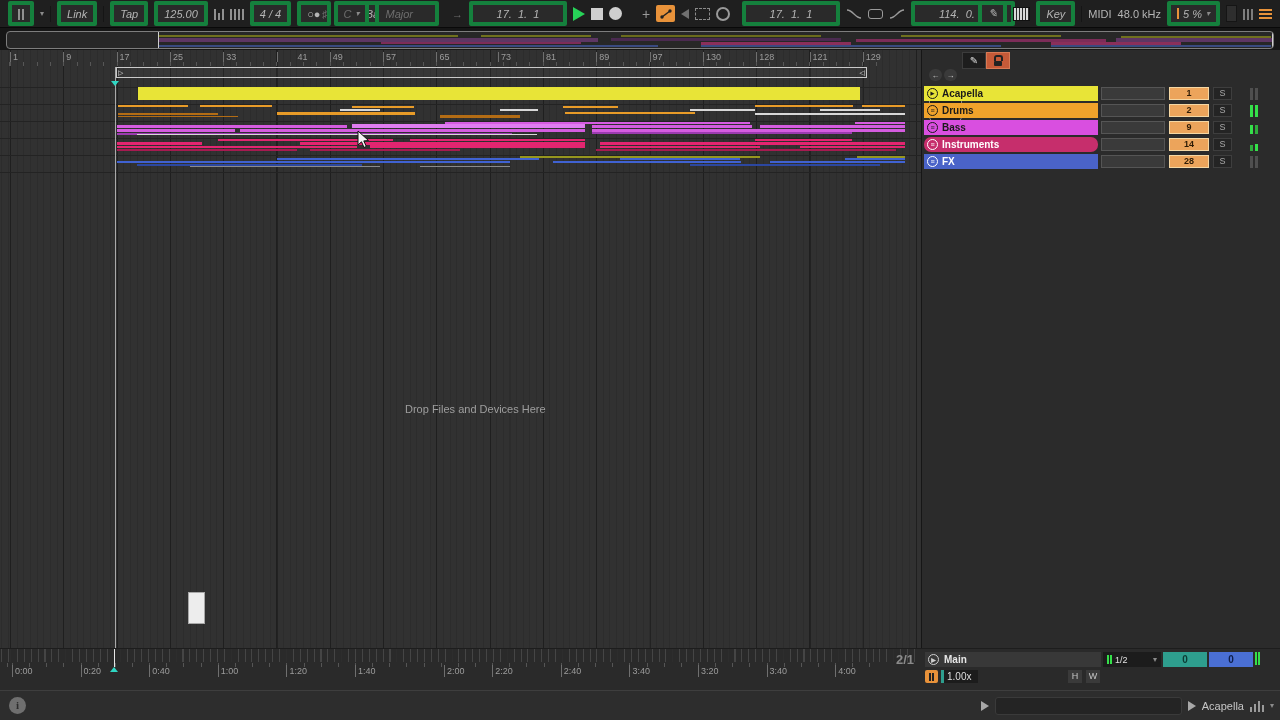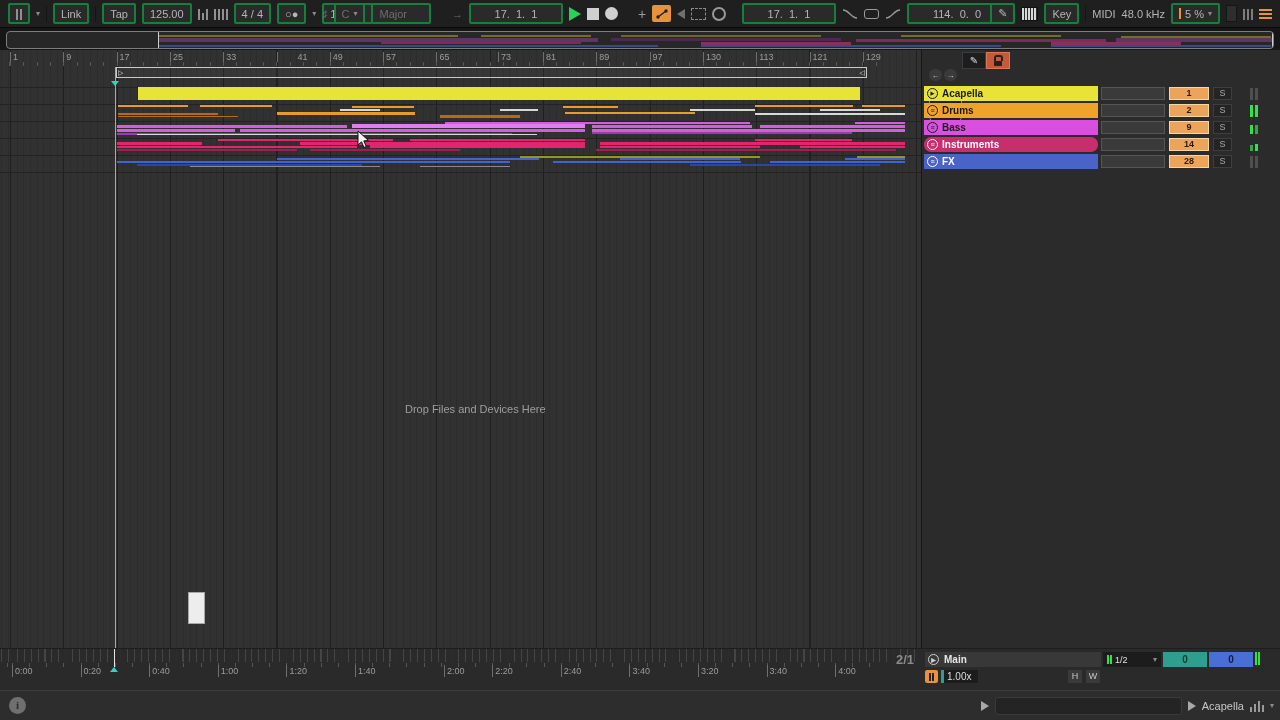--- a/index.html
+++ b/index.html
@@ -2,22 +2,22 @@
 <html><head>
 <meta charset="utf-8">
 <style>
   html,body{margin:0;padding:0;width:1280px;height:720px;overflow:hidden;background:#141414;
     font-family:"Liberation Sans",sans-serif;color:#c0c0c0;}
   #app{position:relative;width:1280px;height:720px;background:#161616;}
 
   
   #topbar{position:absolute;left:0;top:0;width:1280px;height:27px;background:#1f1f1f;border-bottom:1px solid #090909;}
   .tbg{position:absolute;top:0;height:27px;display:flex;align-items:center;gap:6px;}
-  .tbox{background:#2a2a2a;border:2px solid #15803d;border-radius:2px;height:17px;padding:0 6px;
-    font-size:11px;color:#b5b5b5;display:flex;align-items:center;gap:4px;white-space:pre;}
+  .tbox{background:#2a2a2a;border:4px solid #15803d;border-radius:2px;height:17px;padding:0 6px;
+    font-size:11px;color:#b5b5b5;display:flex;align-items:center;gap:4px;white-space:pre;font-style:italic;}
   .ttxt{font-size:11px;color:#b5b5b5;white-space:pre;}
   .dim{color:#6e6e6e;}
   .caret{font-size:8px;color:#8a8a8a;line-height:1;}
   .vsep{width:1px;height:16px;background:#151515;}
   .bars-v{display:flex;gap:2px;align-items:flex-end;height:12px;}
   .bars-v i{display:block;width:2px;background:#909090;}
   .tri-r{width:0;height:0;border-left:12px solid #27d258;border-top:7px solid transparent;border-bottom:7px solid transparent;}
   .sq{width:12px;height:12px;background:#cfcfcf;}
   .cir{width:13px;height:13px;border-radius:50%;background:#cfcfcf;}
   .plus{font-size:14px;color:#9a9a9a;line-height:1;}
@@ -263,21 +263,21 @@
         <div class="blab" style="left: 223.2px;">33</div>
         <div class="blab" style="left: 276.5px; padding-left: 20px;">41</div>
         <div class="blab" style="left: 329.8px;">49</div>
         <div class="blab" style="left: 383.1px;">57</div>
         <div class="blab" style="left: 436.4px;">65</div>
         <div class="blab" style="left: 498px;">73</div>
         <div class="blab" style="left: 543px;">81</div>
         <div class="blab" style="left: 596.3px;">89</div>
         <div class="blab" style="left: 649.6px;">97</div>
         <div class="blab" style="left: 702.9px;">130</div>
-        <div class="blab" style="left: 756.2px;">113</div>
+        <div class="blab" style="left: 756.2px;">128</div>
         <div class="blab" style="left: 809.5px;">121</div>
         <div class="blab" style="left: 862.8px;">129</div>
       </div>
     <div id="ruler-ticks"></div>
     <div id="loopbar" style="left: 116px; width: 747px;">
       <span>▷</span>
       <span>◁</span>
     </div>
     <div id="lane-seps"></div>
     <div id="clips">

